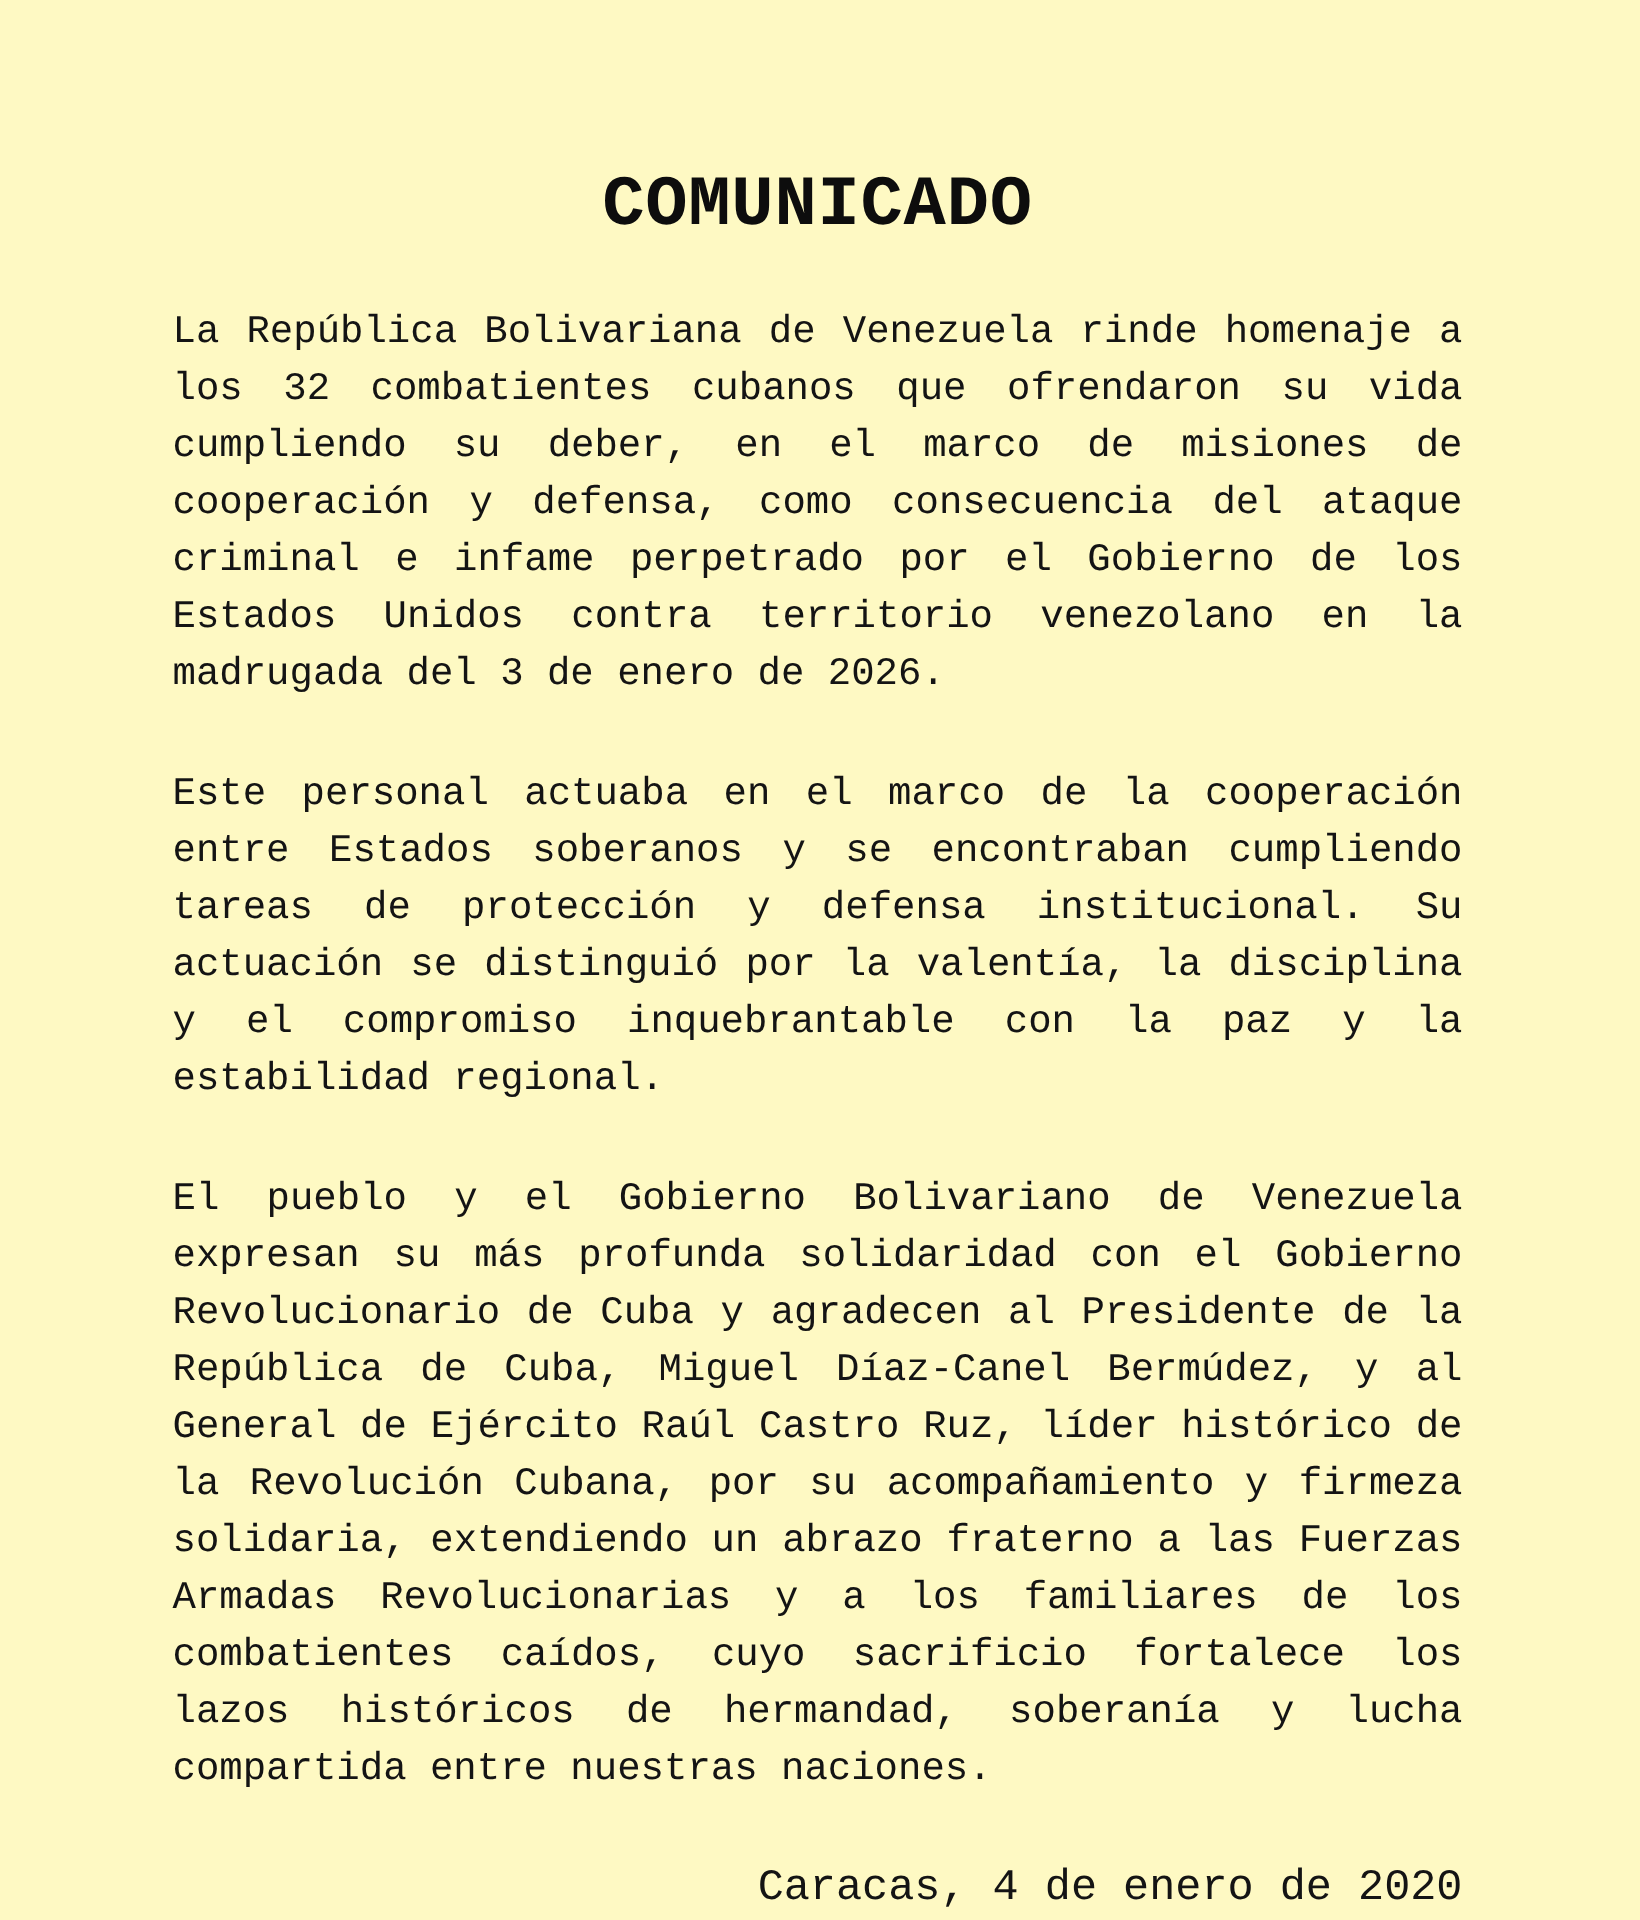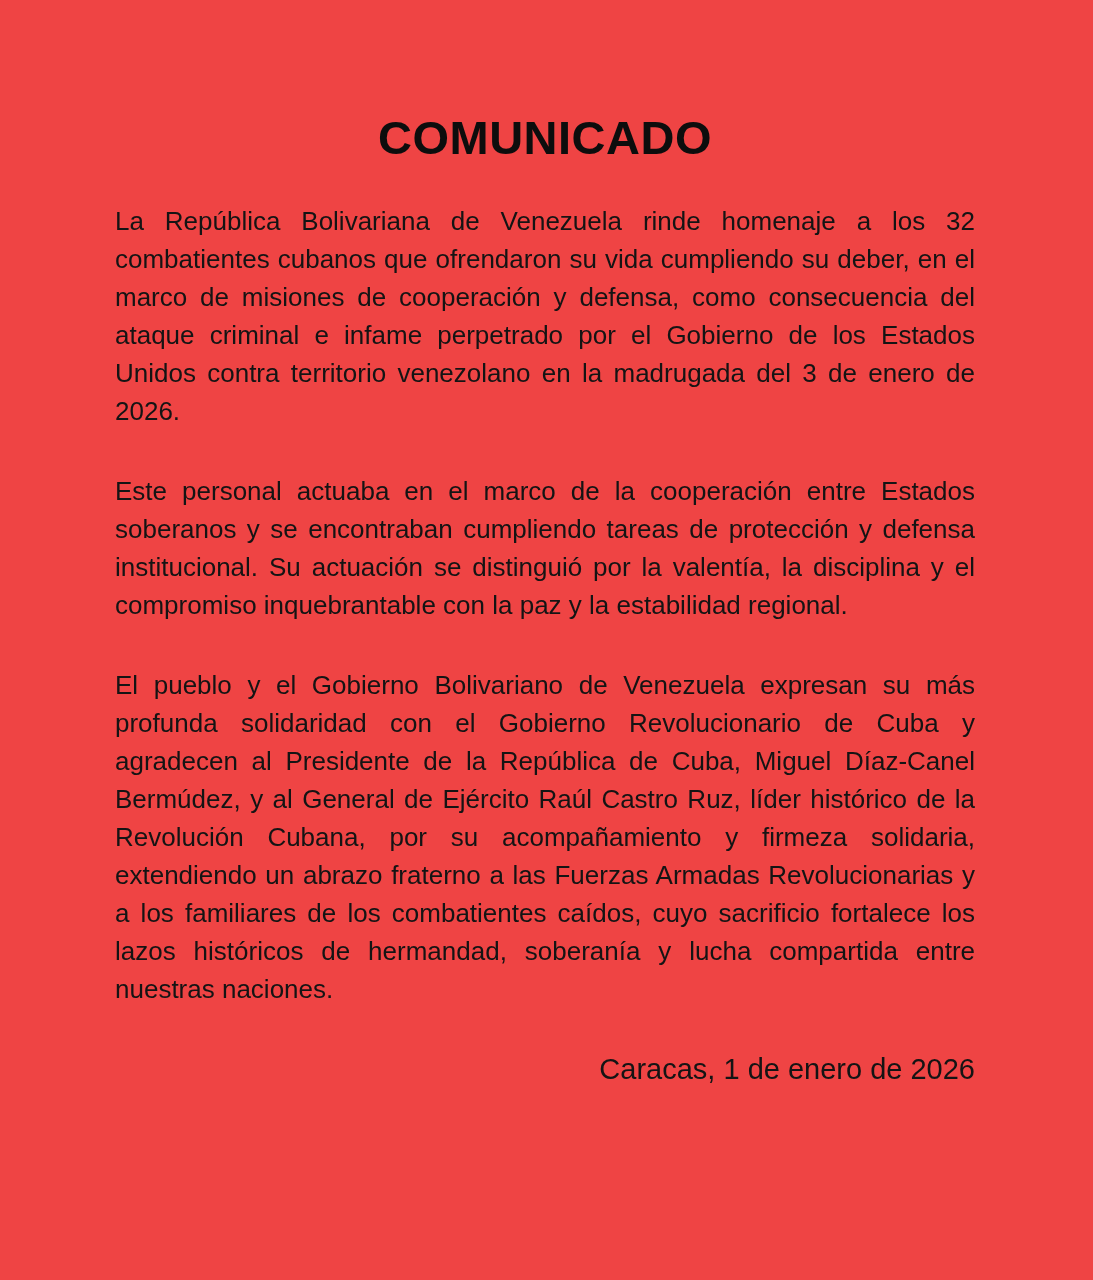--- a/index.html
+++ b/index.html
@@ -4,25 +4,25 @@
 <style>
   html, body {
     margin: 0;
     padding: 0;
     background: #ffffff;
   }
   .page {
     position: relative;
     width: 1093px;
     height: 1280px;
-    background: #ef4444;
+    background: #fef9c3;
     color: #000000;
     box-sizing: border-box;
     padding: 110px 118px 0 115px;
-    font-family: Liberation Sans, sans-serif;
+    font-family: Liberation Mono, monospace;
     overflow: hidden;
   }
   .title {
     margin: 0 0 36px 0;
     text-align: center;
     font-weight: bold;
     font-size: 47px;
     line-height: 1.2;
     letter-spacing: 0.5px;
     color: #0d0d0d;
@@ -48,14 +48,14 @@
 
 <div class="page">
   <h1 class="title">COMUNICADO</h1>
 
   <p class="body-paragraph">La República Bolivariana de Venezuela rinde homenaje a los 32 combatientes cubanos que ofrendaron su vida cumpliendo su deber, en el marco de misiones de cooperación y defensa, como consecuencia del ataque criminal e infame perpetrado por el Gobierno de los Estados Unidos contra territorio venezolano en la madrugada del 3 de enero de 2026.</p>
 
   <p class="body-paragraph">Este personal actuaba en el marco de la cooperación entre Estados soberanos y se encontraban cumpliendo tareas de protección y defensa institucional. Su actuación se distinguió por la valentía, la disciplina y el compromiso inquebrantable con la paz y la estabilidad regional.</p>
 
   <p class="body-paragraph">El pueblo y el Gobierno Bolivariano de Venezuela expresan su más profunda solidaridad con el Gobierno Revolucionario de Cuba y agradecen al Presidente de la República de Cuba, Miguel Díaz-Canel Bermúdez, y al General de Ejército Raúl Castro Ruz, líder histórico de la Revolución Cubana, por su acompañamiento y firmeza solidaria, extendiendo un abrazo fraterno a las Fuerzas Armadas Revolucionarias y a los familiares de los combatientes caídos, cuyo sacrificio fortalece los lazos históricos de hermandad, soberanía y lucha compartida entre nuestras naciones.</p>
 
-  <p class="dateline">Caracas, 1 de enero de 2026</p>
+  <p class="dateline">Caracas, 4 de enero de 2020</p>
 </div>
 
 </body></html>

